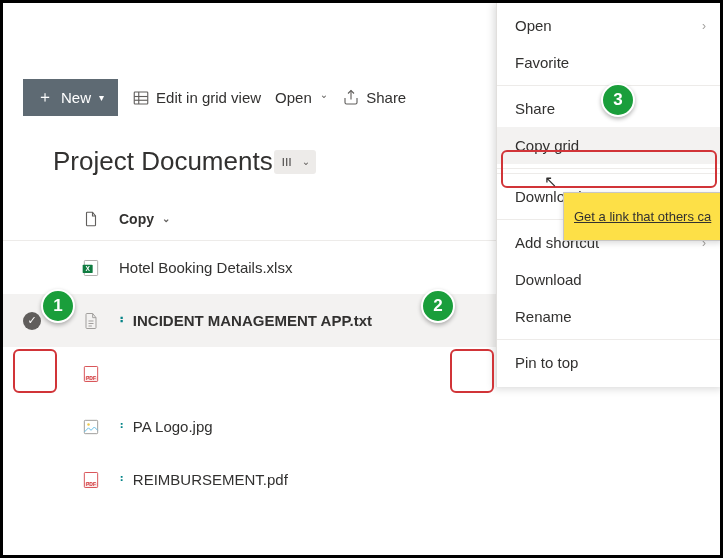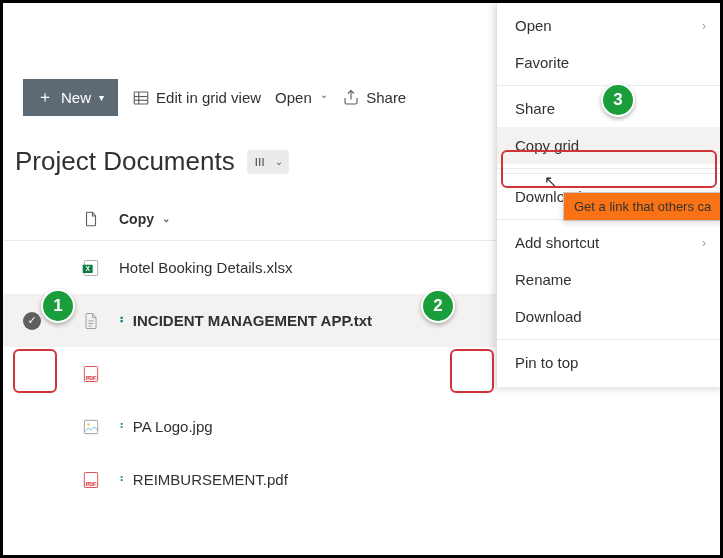--- a/index.html
+++ b/index.html
@@ -42,22 +42,23 @@
     color: #323130;
     cursor: pointer;
     font-size: 15px;
   }
   .tool-item svg { width: 18px; height: 18px; }
   .chev-small { font-size: 10px; color: #605e5c; margin-left: 2px; }
 
   .page-title-row {
     display: flex;
     align-items: center;
-    gap: 12px;
+    gap: 1px;
     padding: 30px 12px 10px 12px;
+    margin-left: 38px;
   }
   .page-title {
     font-size: 26px;
     font-weight: 400;
     margin: 0;
   }
   .view-switch {
     background: #edebe9;
     border-radius: 3px;
     padding: 4px 6px;
@@ -153,28 +154,29 @@
     position: relative;
   }
   .ctx-item:hover, .ctx-item.hover { background: #f3f2f1; }
   .ctx-chev { color: #a19f9d; font-size: 12px; }
   .ctx-sep { height: 1px; background: #edebe9; margin: 4px 0; }
 
   .tooltip {
     position: absolute;
     left: 560px;
     top: 189px;
-    background: #f97316;
+    background: #fde047;
     border: 1px solid #c8c6c4;
-    padding: 6px 10px;
+    padding: 16px 10px;
     font-size: 13px;
     color: #323130;
     z-index: 40;
     white-space: nowrap;
     box-shadow: 0 2px 6px rgba(0,0,0,0.15);
+    text-decoration: underline;
   }
   .cursor-icon {
     position: absolute;
     left: 541px; top: 169px;
     z-index: 45;
     font-size: 16px;
     pointer-events: none;
   }
 </style>
 </head>
@@ -349,24 +351,24 @@
   <div class="ctx-item">
       <span>Download</span>
       <span class="ctx-chev">›</span>
     </div>
   <div class="ctx-sep"></div>
   <div class="ctx-item">
       <span>Add shortcut</span>
       <span class="ctx-chev">›</span>
     </div>
   <div class="ctx-item">
+      <span>Download</span>
+    </div>
+  <div class="ctx-item">
       <span>Rename</span>
-    </div>
-  <div class="ctx-item">
-      <span>Download</span>
     </div>
   <div class="ctx-sep"></div>
   <div class="ctx-item">
       <span>Pin to top</span>
     </div>
 </div>
 
 <div class="tooltip">Get a link that others ca</div>
 <div class="cursor-icon">↖</div>
 

